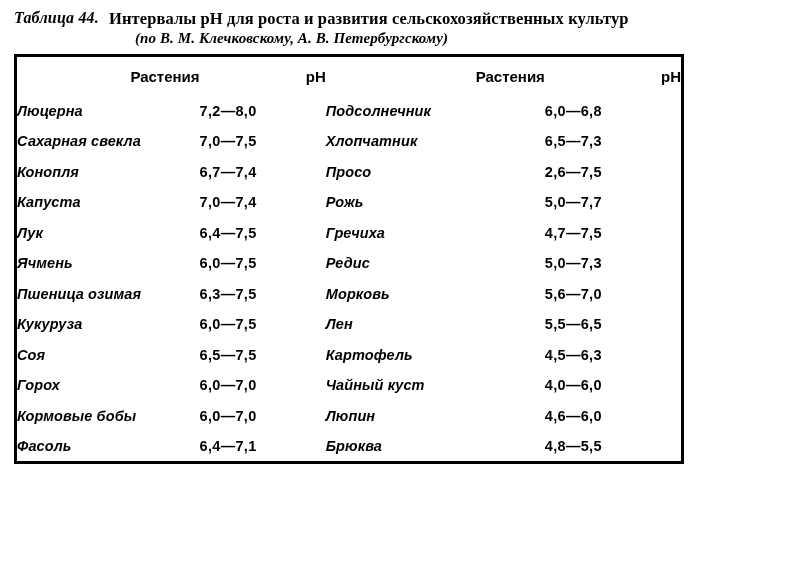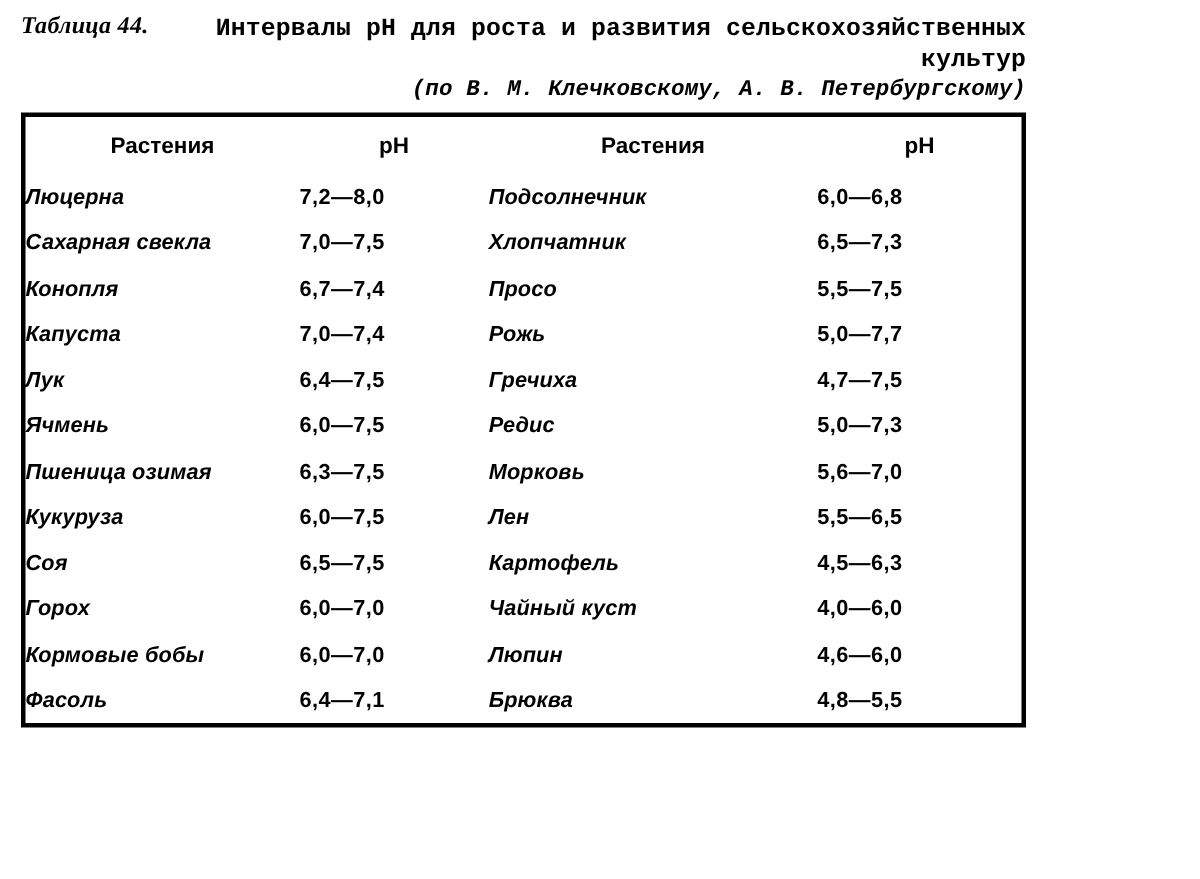--- a/index.html
+++ b/index.html
@@ -31,26 +31,25 @@
     font-family: "Liberation Serif", serif;
     font-style: italic;
     font-weight: bold;
     font-size: 16px;
     white-space: nowrap;
     padding-top: 1px;
     padding-right: 10px;
     letter-spacing: 0.2px;
   }
   .caption-text {
-    font-family: Liberation Mono, monospace;
+    font-family: Liberation Serif, serif;
     font-weight: bold;
     font-size: 16.5px;
     line-height: 1.28;
     letter-spacing: 0.1px;
-    text-align: right;
   }
   .caption-sub {
     display: block;
     font-style: italic;
     font-weight: bold;
     font-size: 15px;
     padding-left: 26px;
   }
   
   .tbl-wrap {
@@ -64,21 +63,21 @@
   }
   table.main th, table.main td {
     border: 0;
     padding: 0;
   }
   .hdr-row th {
     height: 38px;
     font-family: "Liberation Sans", sans-serif;
     font-weight: bold;
     font-size: 15px;
-    text-align: center;
+    text-align: right;
     vertical-align: middle;
     border-bottom: 3px solid #000;
     margin-left: 24px;
   }
   .col-plant-1 { width: 27.5%; }
   .col-ph-1    { width: 19%; }
   .col-plant-2 { width: 33%; }
   .col-ph-2    { width: 20.5%; }
 
   .vline-1 { border-right: 2px solid #000; }
@@ -143,21 +142,21 @@
         <tr class="body-row">
           <td class="plant vline-1">Сахарная свекла</td>
           <td class="ph vline-thick">7,0—7,5</td>
           <td class="plant vline-1">Хлопчатник</td>
           <td class="ph">6,5—7,3</td>
         </tr>
         <tr class="body-row">
           <td class="plant vline-1">Конопля</td>
           <td class="ph vline-thick">6,7—7,4</td>
           <td class="plant vline-1">Просо</td>
-          <td class="ph">5,5—7,5</td>
+          <td class="ph">2,6—7,5</td>
         </tr>
         <tr class="body-row">
           <td class="plant vline-1">Капуста</td>
           <td class="ph vline-thick">7,0—7,4</td>
           <td class="plant vline-1">Рожь</td>
           <td class="ph">5,0—7,7</td>
         </tr>
         <tr class="body-row">
           <td class="plant vline-1">Лук</td>
           <td class="ph vline-thick">6,4—7,5</td>

